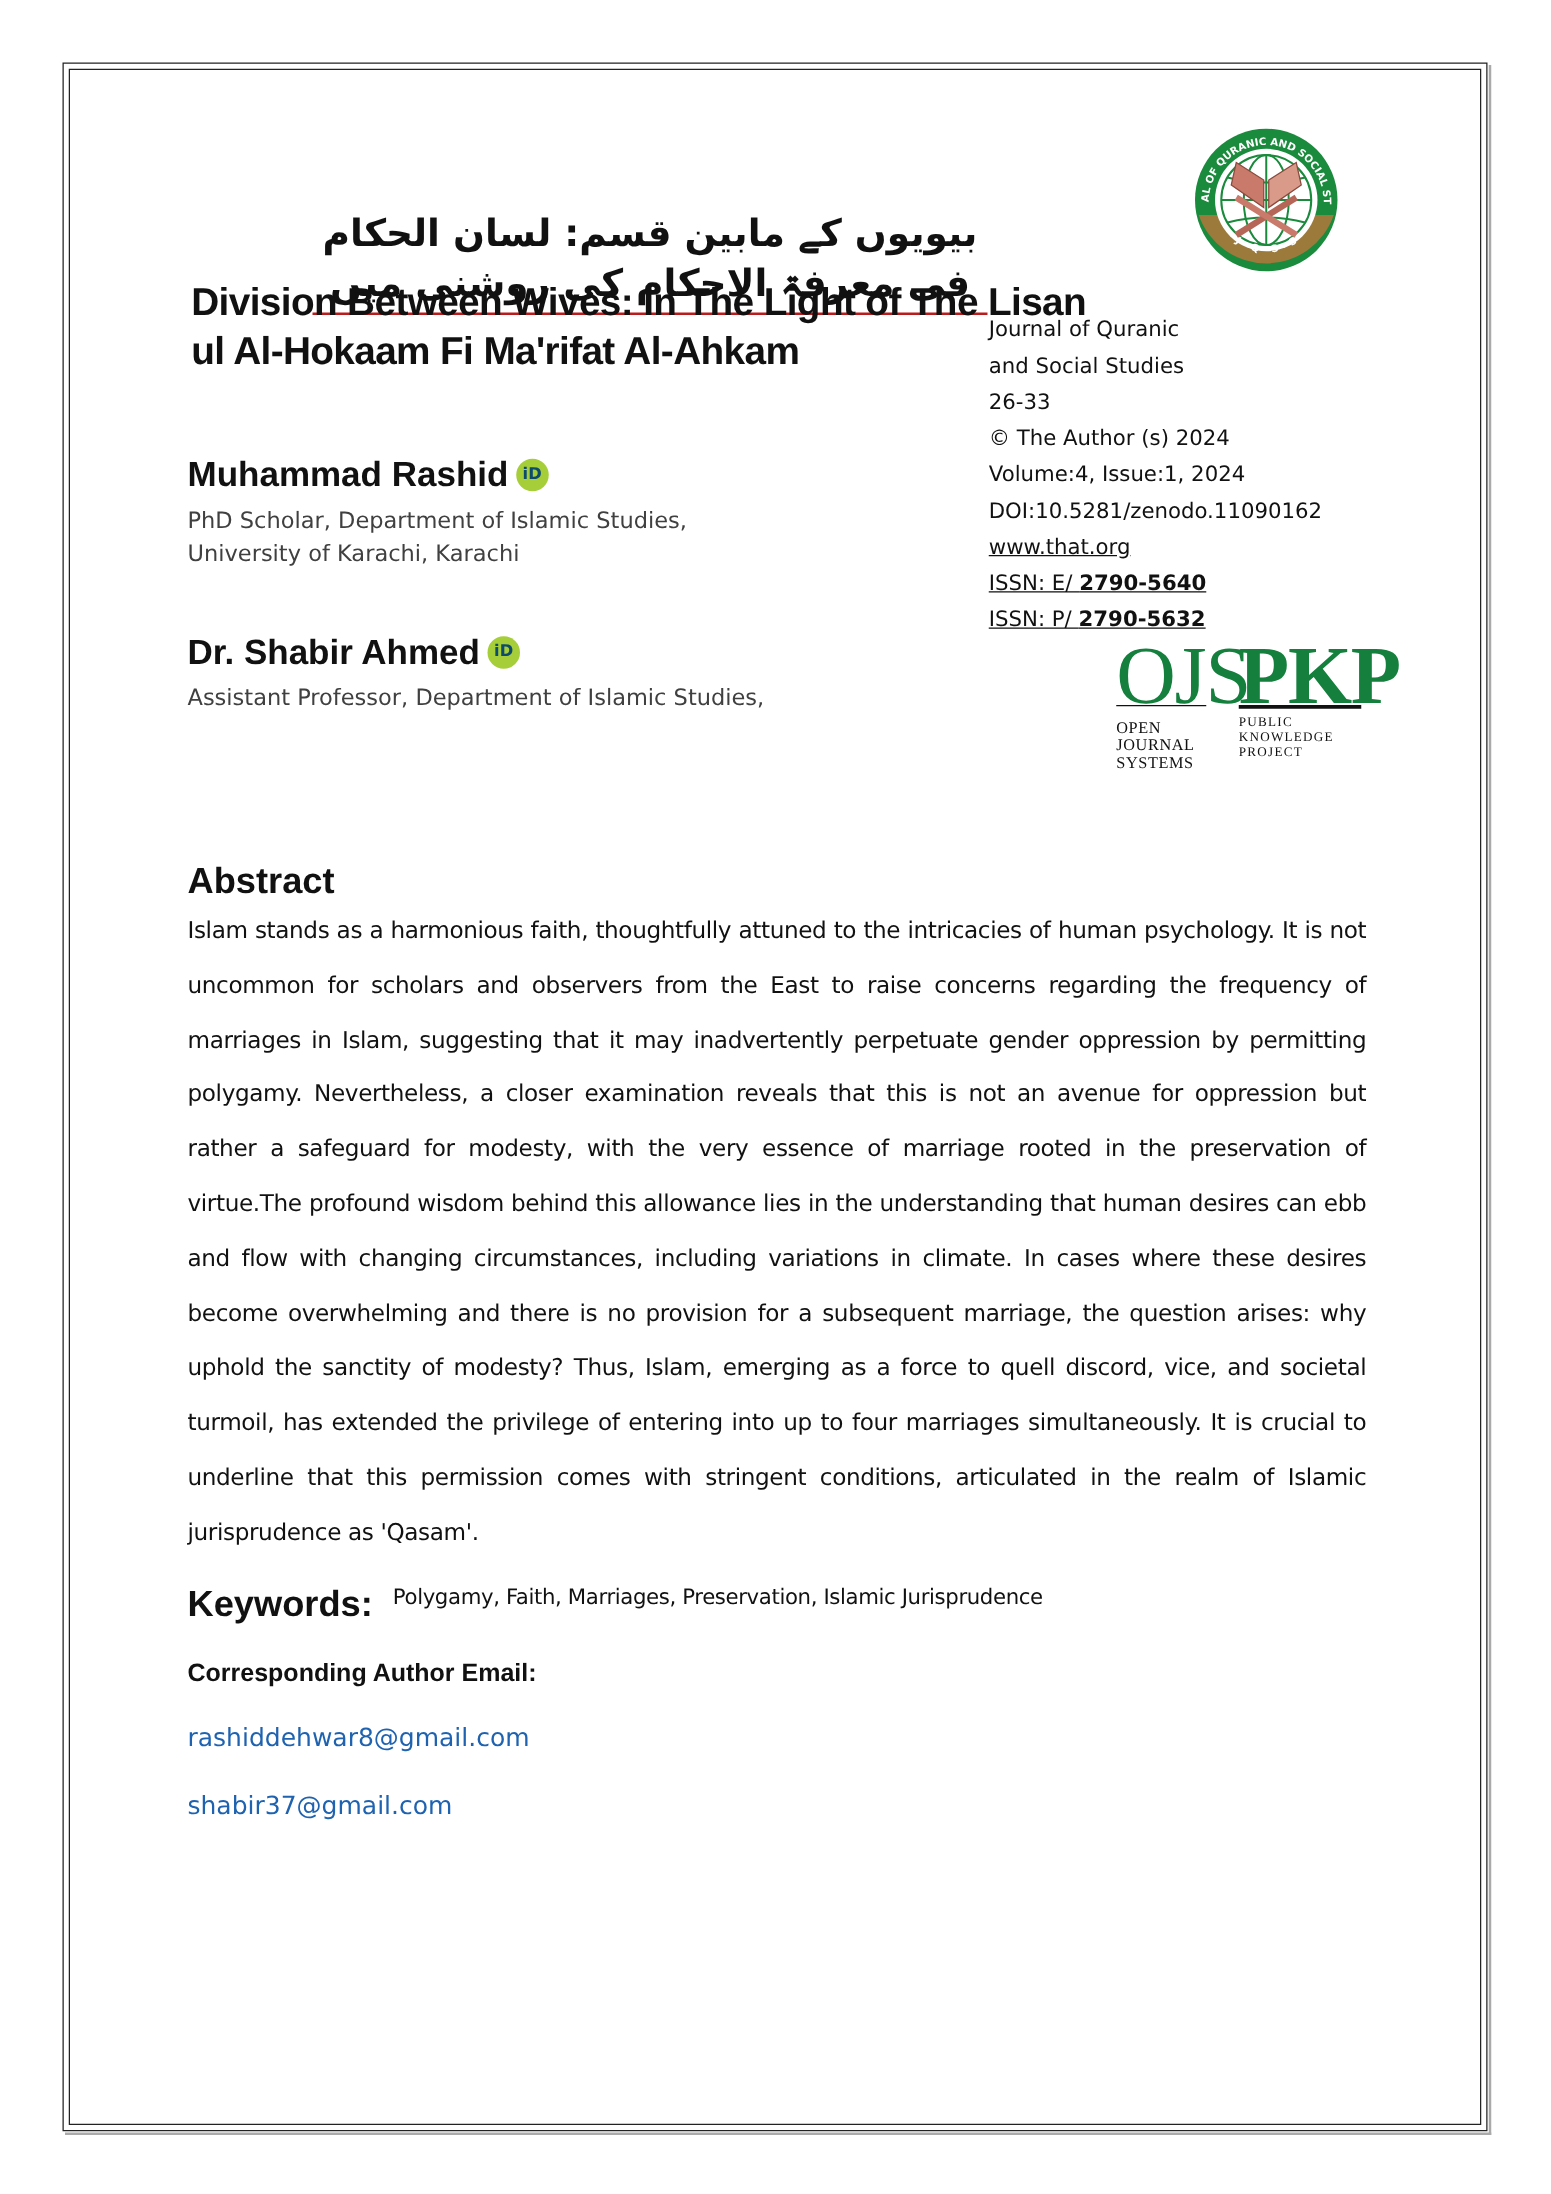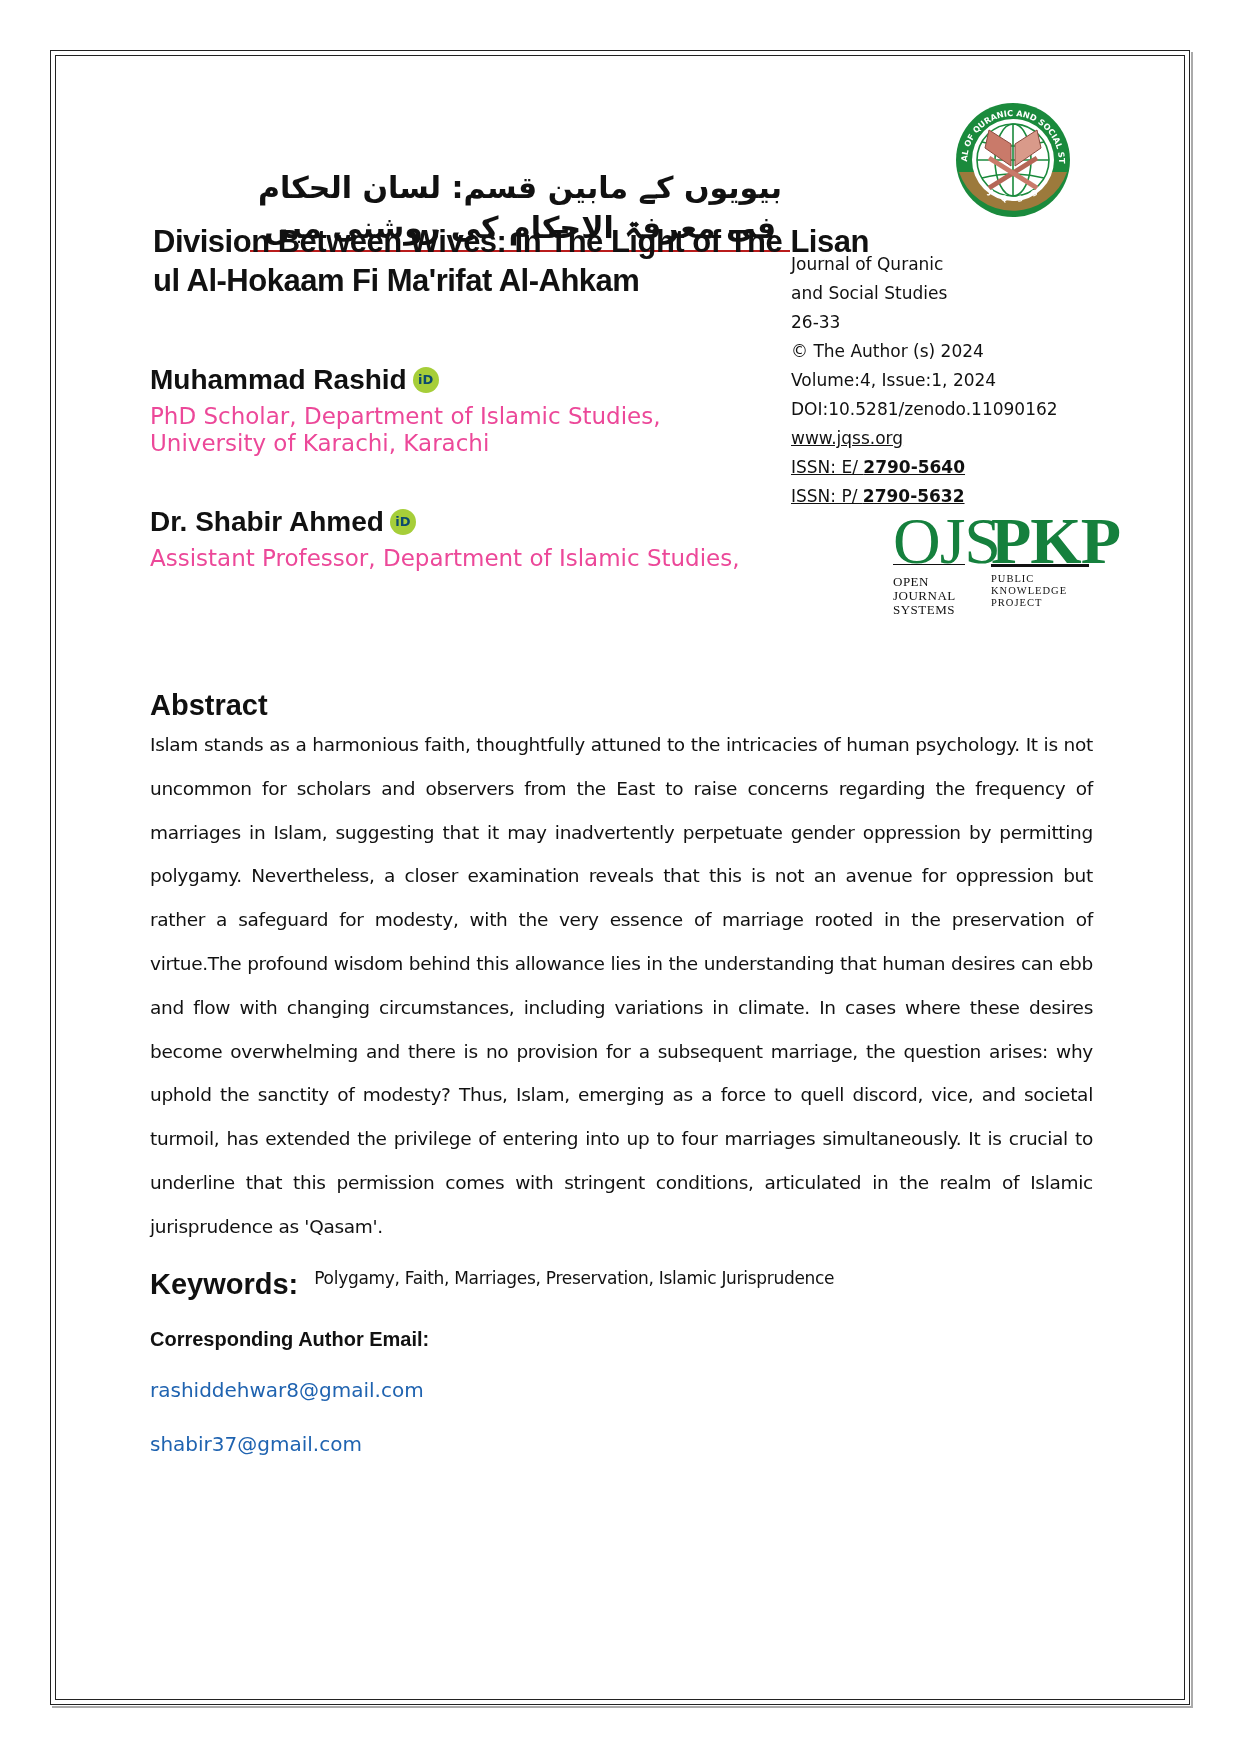--- a/index.html
+++ b/index.html
@@ -69,22 +69,22 @@
     .author-name {
       font-family: "Liberation Sans", sans-serif; font-weight: bold; font-size: 28px;
       line-height: 34px; display: flex; align-items: center; gap: 6px;
     }
     .orcid {
       display: inline-flex; width: 26px; height: 26px; border-radius: 50%;
       background: #a6ce39; color: #0c4a6e; font-size: 13px; font-weight: bold;
       align-items: center; justify-content: center; font-family: "DejaVu Sans", sans-serif;
     }
     .affil {
-      font-family: "DejaVu Sans", sans-serif; font-size: 23px; line-height: 27px;
-      margin-top: 6px; color: #ec4899;
+      font-family: "DejaVu Sans", sans-serif; font-size: 18px; line-height: 27px;
+      margin-top: 6px; color: #404040;
     }
     .author-1 { top: 363px; }
     .author-2 { top: 505px; }
 
     .abstract-heading {
       position: absolute; left: 150px; top: 688px;
       font-family: "Liberation Sans", sans-serif; font-weight: bold; font-size: 29px; line-height: 34px; text-align: center;
     }
     .abstract-body {
       position: absolute; left: 150px; top: 723px; width: 943px;
@@ -151,21 +151,21 @@
   </text>
 </svg>
 
 <div class="journal-info">
   <div>Journal of Quranic</div>
   <div>and Social Studies</div>
   <div>26-33</div>
   <div>© The Author (s) 2024</div>
   <div>Volume:4, Issue:1, 2024</div>
   <div>DOI:10.5281/zenodo.11090162</div>
-  <div><a class="u" style="color:#111">www.jqss.org</a></div>
+  <div><a class="u" style="color:#111">www.that.org</a></div>
   <div class="u"><span>ISSN: E/ </span><span class="issn-num">2790-5640</span></div>
   <div class="u"><span>ISSN: P/ </span><span class="issn-num">2790-5632</span></div>
 </div>
 
 <div class="ojs-pkp">
   <div class="ojs-block">
     <div class="ojs-big">OJS</div>
     <div class="ojs-small">
       <div>OPEN</div>
       <div>JOURNAL</div>

